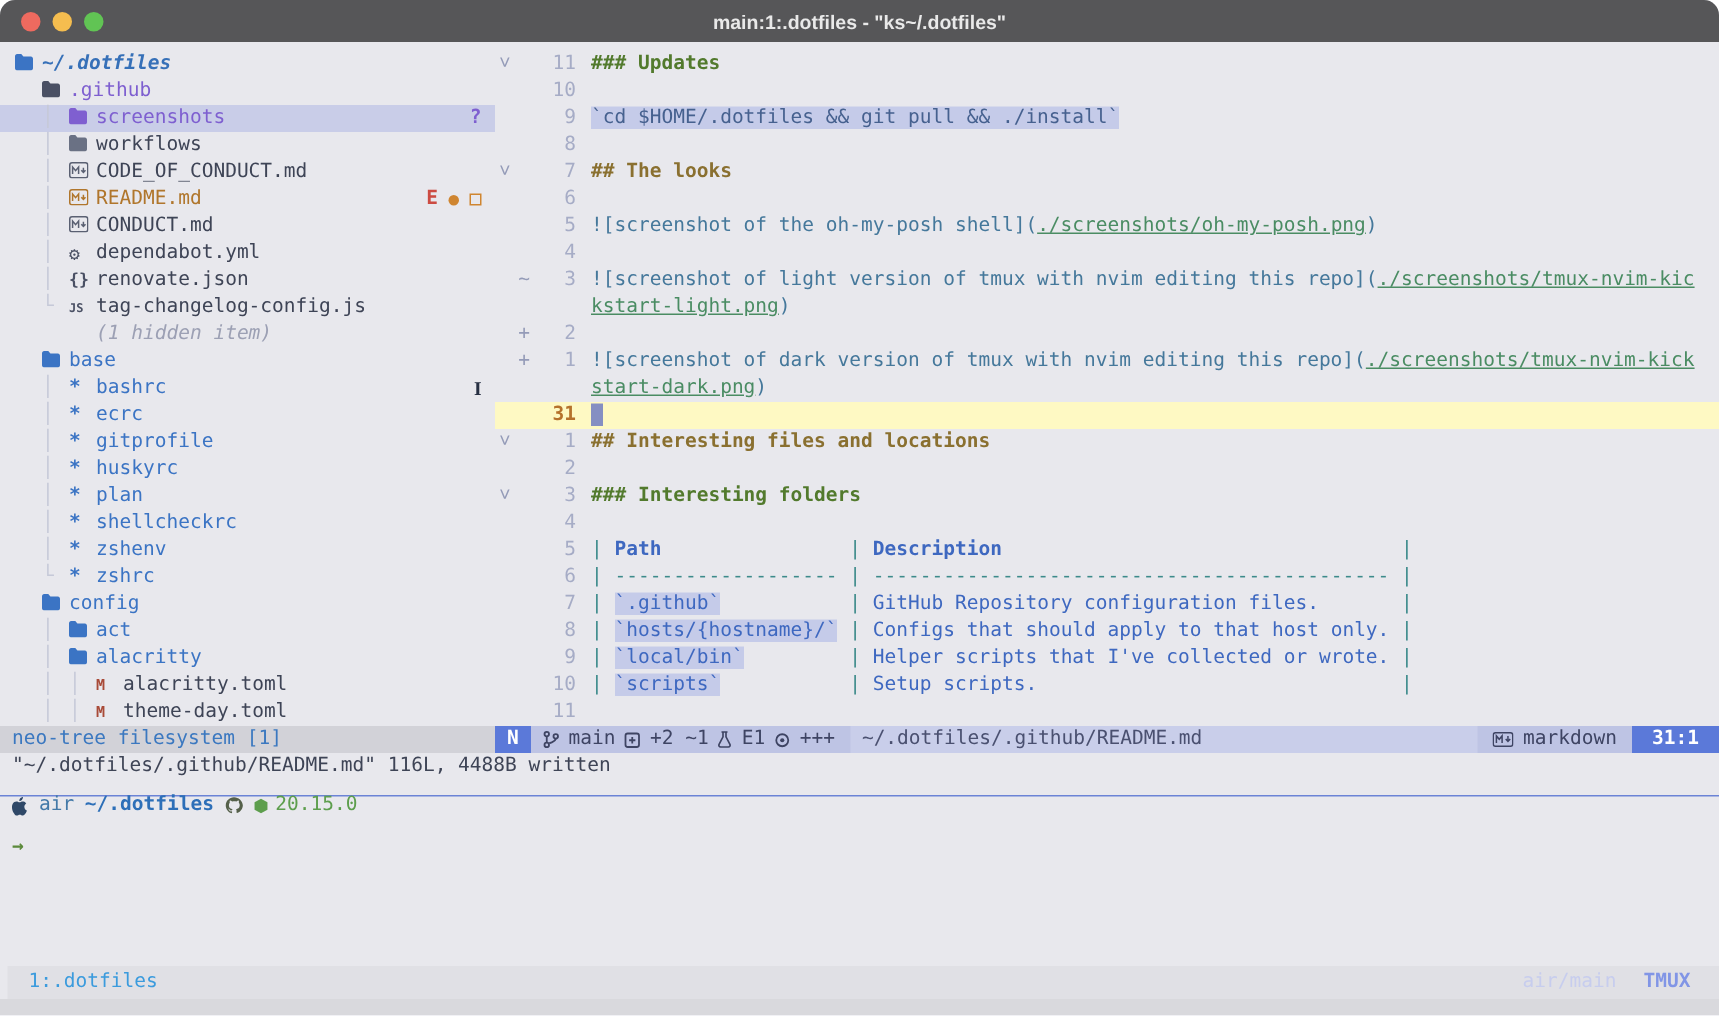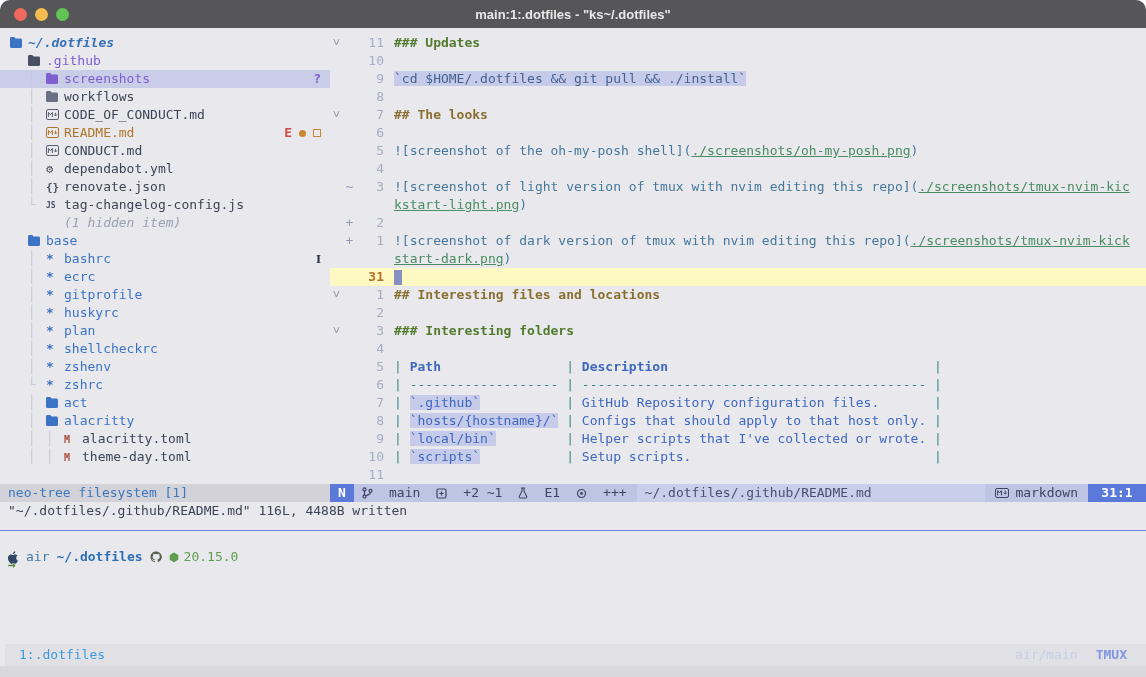--- a/index.html
+++ b/index.html
@@ -56,28 +56,28 @@
   .sg-th{color:#3E68C0;font-weight:bold;}
   .sg-tbl{color:#3E68C0;}
   .sg-tcode{color:#3E68C0;background:#C5CBE9;}
   .sg-plain{color:#3E4456;}
   .cursor-block{display:inline-block;width:8px;height:15px;background:#858FC2;vertical-align:middle;}
   
   .statusline{position:absolute;left:330px;top:484px;width:816px;height:18px;display:flex;align-items:stretch;background:#BEC4E4;color:#3E4463;}
   .sl-badge{background:#5B79D9;color:#FFFFFF;font-weight:bold;display:flex;align-items:center;justify-content:center;flex:none;}
   .sl-mode{width:24px;}
   .sl-pos{width:58px;}
-  .sl-left{display:flex;align-items:center;gap:16px;padding:0 10px 0 8px;flex:none;}
+  .sl-left{display:flex;align-items:center;gap:6px;padding:0 10px 0 8px;flex:none;}
   .sl-mid{flex:1;background:#C9CEEA;display:flex;align-items:center;padding-left:8px;color:#4A5070;}
   .sl-right{display:flex;align-items:center;gap:6px;padding:0 10px;flex:none;}
   .sl-ic{display:inline-flex;align-items:center;}
   
   .cmdline{position:absolute;left:0;top:502px;width:1146px;height:18px;color:#3E4456;display:flex;align-items:center;padding-left:8px;box-sizing:border-box;white-space:pre;}
   .pane-divider{position:absolute;left:0;top:530px;width:1146px;height:0;border-top:1.5px solid #6B83D6;}
-  .prompt1{position:absolute;left:8px;top:548px;height:18px;display:flex;align-items:center;gap:7px;white-space:pre;}
+  .prompt1{position:absolute;left:8px;top:528px;height:18px;display:flex;align-items:center;gap:7px;white-space:pre;}
   .p-apple{color:#2F4868;display:inline-flex;align-items:center;}
   .p-host{color:#4379A8;}
   .p-dir{color:#2D6FB8;font-weight:bold;}
   .p-git{color:#55604A;display:inline-flex;align-items:center;}
   .p-node{color:#5D9E4D;display:inline-flex;align-items:center;gap:5px;}
   .prompt2{position:absolute;left:8px;top:556px;height:18px;display:flex;align-items:center;color:#5C8A3C;font-weight:bold;}
   
   .tmux-bar{position:absolute;left:5px;top:644px;width:1146px;height:22px;background:#E0E0E5;display:flex;align-items:center;}
   .tmux-left{color:#3B9BDD;padding-left:14px;}
   .tmux-right{margin-left:auto;display:flex;align-items:center;gap:18px;padding-right:24px;}
@@ -138,20 +138,23 @@
             <path d="M0 1.5C0 .7.6 0 1.4 0h2.8L5.6 1.6h5C11.4 1.6 12 2.3 12 3.1v6.4c0 .8-.6 1.5-1.4 1.5H1.4C.6 11 0 10.3 0 9.5z" fill="currentColor"></path>
           </svg></span><span class="tlabel c-blue">base</span></div>
       <div class="trow"><span class="tguide"></span><span class="tguide">│</span><span class="ticon" style="color: rgb(59, 116, 196);"><span class="tx" style="font-size:13px">*</span></span><span class="tlabel c-blue">bashrc</span><span class="tmarks"><span class="mk-ibeam">I</span></span></div>
       <div class="trow"><span class="tguide"></span><span class="tguide">│</span><span class="ticon" style="color: rgb(59, 116, 196);"><span class="tx" style="font-size:13px">*</span></span><span class="tlabel c-blue">ecrc</span></div>
       <div class="trow"><span class="tguide"></span><span class="tguide">│</span><span class="ticon" style="color: rgb(59, 116, 196);"><span class="tx" style="font-size:13px">*</span></span><span class="tlabel c-blue">gitprofile</span></div>
       <div class="trow"><span class="tguide"></span><span class="tguide">│</span><span class="ticon" style="color: rgb(59, 116, 196);"><span class="tx" style="font-size:13px">*</span></span><span class="tlabel c-blue">huskyrc</span></div>
       <div class="trow"><span class="tguide"></span><span class="tguide">│</span><span class="ticon" style="color: rgb(59, 116, 196);"><span class="tx" style="font-size:13px">*</span></span><span class="tlabel c-blue">plan</span></div>
       <div class="trow"><span class="tguide"></span><span class="tguide">│</span><span class="ticon" style="color: rgb(59, 116, 196);"><span class="tx" style="font-size:13px">*</span></span><span class="tlabel c-blue">shellcheckrc</span></div>
       <div class="trow"><span class="tguide"></span><span class="tguide">│</span><span class="ticon" style="color: rgb(59, 116, 196);"><span class="tx" style="font-size:13px">*</span></span><span class="tlabel c-blue">zshenv</span></div>
       <div class="trow"><span class="tguide"></span><span class="tguide">└</span><span class="ticon" style="color: rgb(59, 116, 196);"><span class="tx" style="font-size:13px">*</span></span><span class="tlabel c-blue">zshrc</span></div>
+      <div class="trow"><span class="tguide"></span><span class="ticon" style="color: rgb(59, 116, 196);"><svg width="12" height="11" viewBox="0 0 12 11">
+            <path d="M0 1.5C0 .7.6 0 1.4 0h2.8L5.6 1.6h5C11.4 1.6 12 2.3 12 3.1v6.4c0 .8-.6 1.5-1.4 1.5H1.4C.6 11 0 10.3 0 9.5z" fill="currentColor"></path>
+          </svg></span><span class="tlabel c-blue">config</span></div>
       <div class="trow"><span class="tguide"></span><span class="tguide">│</span><span class="ticon" style="color: rgb(59, 116, 196);"><svg width="12" height="11" viewBox="0 0 12 11">
             <path d="M0 1.5C0 .7.6 0 1.4 0h2.8L5.6 1.6h5C11.4 1.6 12 2.3 12 3.1v6.4c0 .8-.6 1.5-1.4 1.5H1.4C.6 11 0 10.3 0 9.5z" fill="currentColor"></path>
           </svg></span><span class="tlabel c-blue">act</span></div>
       <div class="trow"><span class="tguide"></span><span class="tguide">│</span><span class="ticon" style="color: rgb(59, 116, 196);"><svg width="12" height="11" viewBox="0 0 12 11">
             <path d="M0 1.5C0 .7.6 0 1.4 0h2.8L5.6 1.6h5C11.4 1.6 12 2.3 12 3.1v6.4c0 .8-.6 1.5-1.4 1.5H1.4C.6 11 0 10.3 0 9.5z" fill="currentColor"></path>
           </svg></span><span class="tlabel c-blue">alacritty</span></div>
       <div class="trow"><span class="tguide"></span><span class="tguide">│</span><span class="tguide">│</span><span class="ticon" style="color: rgb(168, 74, 56);"><span class="tx" style="font-size:10px">M</span></span><span class="tlabel c-plain">alacritty.toml</span></div>
       <div class="trow"><span class="tguide"></span><span class="tguide">│</span><span class="tguide">│</span><span class="ticon" style="color: rgb(168, 74, 56);"><span class="tx" style="font-size:10px">M</span></span><span class="tlabel c-plain">theme-day.toml</span></div>
     </div>
 

